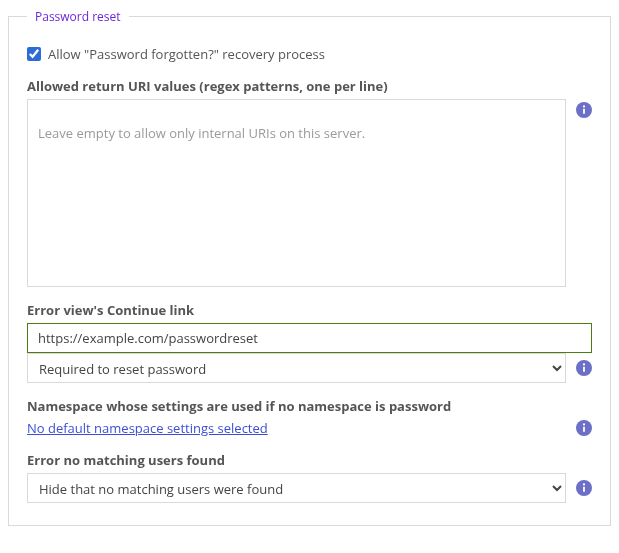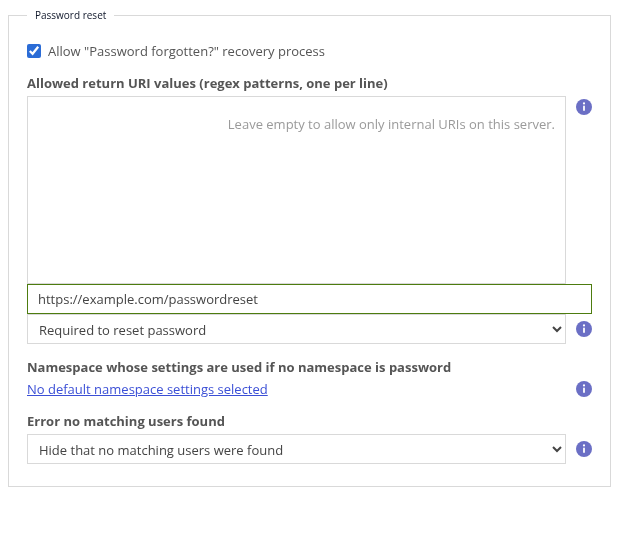--- a/index.html
+++ b/index.html
@@ -14,22 +14,22 @@
       background: #fff;
       padding: 8px;
     }
     fieldset {
       border: 1px solid #d9d9d9;
       padding: 18px 18px 22px 18px;
       position: relative;
     }
     legend {
       padding: 0 8px;
-      color: #0f172a;
-      font-size: 10px;
+      color: #6d28d9;
+      font-size: 12px;
     }
     .checkbox-row {
       display: flex;
       align-items: center;
       gap: 7px;
       margin-top: 2px;
     }
     input[type="checkbox"] {
       width: 14px;
       height: 14px;
@@ -51,27 +51,26 @@
     }
     .field-row {
       display: flex;
       align-items: flex-start;
       gap: 10px;
     }
     textarea {
       flex: 1;
       min-height: 188px;
       border: 1px solid #d9d9d9;
-      padding: 18px 10px;
+      padding: 24px 10px;
       font-family: inherit;
       font-size: 13px;
       color: #444;
       resize: none;
       outline: none;
-      text-align: right;
     }
     textarea::placeholder {
       color: #9a9a9a;
     }
     input[type="text"] {
       width: 100%;
       border: 1px solid #4d7c0f;
       padding: 6px 10px;
       font-family: inherit;
       font-size: 13px;
@@ -147,20 +146,21 @@
     <textarea placeholder="Leave empty to allow only internal URIs on this server." style=""></textarea>
     <span class="info-icon textarea-info-align">
       <svg viewBox="0 0 16 16">
           <circle cx="8" cy="8" r="8" fill="#6b6fc5"></circle>
           <rect x="7.1" y="6.6" width="1.8" height="5.4" rx="0.9" fill="#fff"></rect>
           <circle cx="8" cy="4.4" r="1.1" fill="#fff"></circle>
         </svg>
     </span>
   </div>
 
+  <label class="field-label">Error view's Continue link</label>
   <input type="text" value="https://example.com/passwordreset" style="">
 
   <div class="with-info">
     <select>
       <option selected="">Required to reset password</option>
     </select>
     <span class="info-icon">
       <svg viewBox="0 0 16 16">
           <circle cx="8" cy="8" r="8" fill="#6b6fc5"></circle>
           <rect x="7.1" y="6.6" width="1.8" height="5.4" rx="0.9" fill="#fff"></rect>

